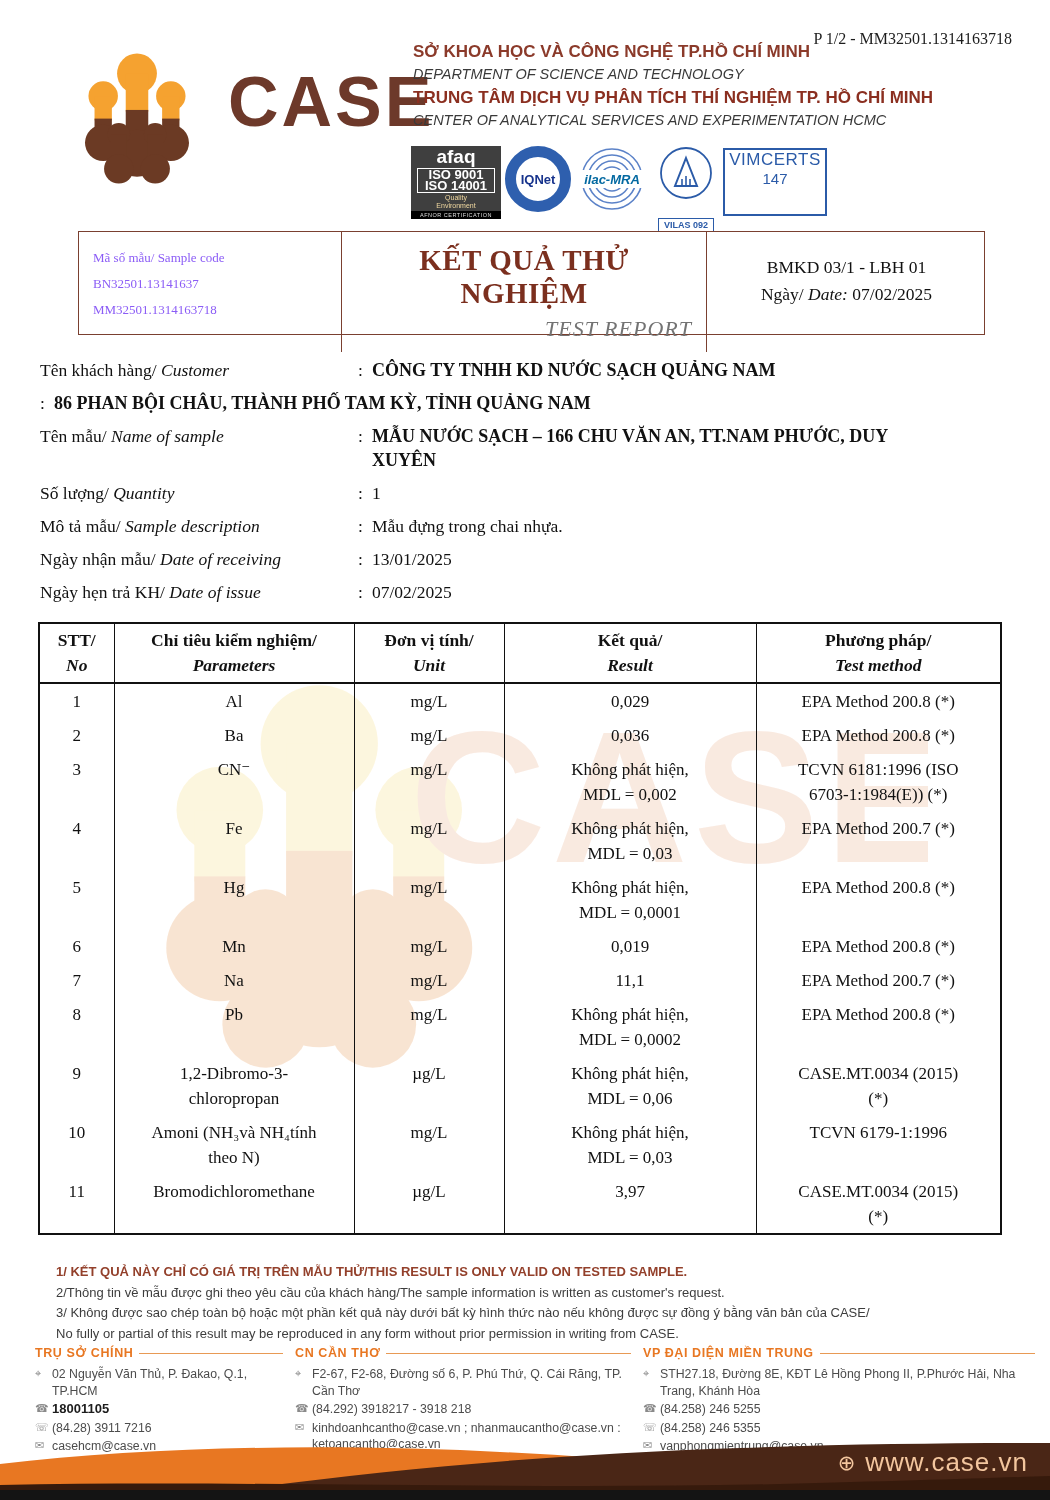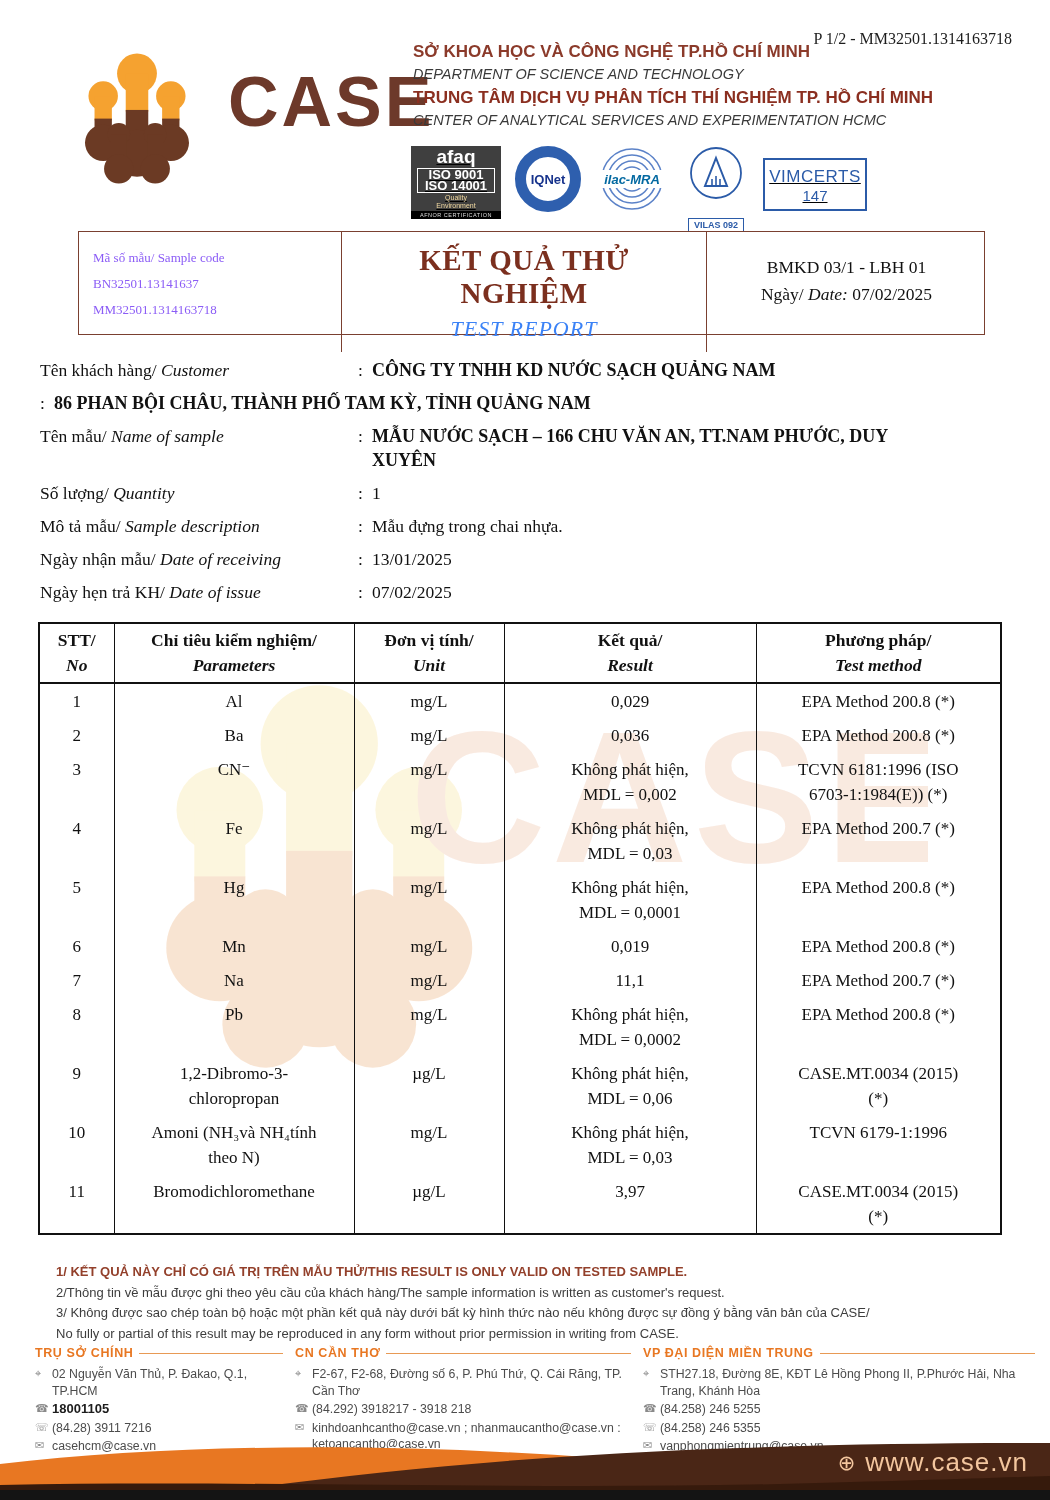--- a/index.html
+++ b/index.html
@@ -10,52 +10,52 @@
   .page-ref { position: absolute; top: 30px; right: 38px; font-size: 16px; color: #1d1d1d; }
   .logo { position: absolute; left: 72px; top: 36px; display: flex; align-items: flex-start; }
   .logo-word { font-family: "Liberation Sans", sans-serif; font-weight: bold; font-size: 70px;
                color: #6D392A; letter-spacing: 3px; margin: 26px 0 0 26px; }
   .org { position: absolute; left: 413px; top: 42px; width: 620px; font-family: "Liberation Sans", sans-serif; }
   .org-vn1 { color: #8B3A2A; font-size: 17px; font-weight: 600; margin-bottom: 4px; }
   .org-en  { color: #3a3a3a; font-size: 14.5px; font-style: italic; margin-bottom: 6px; }
   .org-vn2 { color: #8B2F20; font-size: 17px; font-weight: bold; margin-bottom: 4px; }
 
   
-  .badges { position: absolute; left: 411px; top: 146px; display: flex; gap: 14px; align-items: flex-start; text-decoration: underline; }
+  .badges { position: absolute; left: 411px; top: 146px; display: flex; gap: 4px; align-items: flex-start; }
   .badge-afaq { width: 90px; height: 67px; background: #3f3f3f; color: #fff; text-align: center;
                 font-family: "Liberation Sans", sans-serif; padding-top: 1px; }
   .afaq-name { font-size: 19px; font-weight: bold; line-height: 20px; }
   .afaq-iso { border: 1px solid #fff; margin: 1px 6px; font-size: 13px; font-weight: bold; line-height: 10.5px; padding: 1px 0; }
   .afaq-q { font-size: 7px; color: #f0d8a0; line-height: 7.5px; }
   .afaq-foot { background: #000; font-size: 5.5px; letter-spacing: .5px; color: #ddd; margin-top: 2px; line-height: 8px; }
   .badge-iqnet { position: relative; width: 66px; height: 66px; border: 11px solid #2e5fae; border-radius: 50%;
                  background: #fff; }
   .iqnet-txt { position: absolute; left: 50%; top: 50%; transform: translate(-50%,-50%);
                font-family: "Liberation Sans", sans-serif; font-weight: bold; font-size: 13px; color: #17338c; }
   .badge-ilac { position: relative; width: 74px; height: 66px; }
   .ilac-txt { position: absolute; left: 50%; top: 50%; transform: translate(-50%,-50%);
               font-family: "Liberation Sans", sans-serif; font-weight: bold; font-style: italic;
               font-size: 13px; color: #0369a1; white-space: nowrap; }
   .badge-vilas { width: 66px; text-align: center; font-family: "Liberation Sans", sans-serif; }
   .vilas-label { display: inline-block; border: 1.5px solid #2B5BA8; color: #2B5BA8; font-weight: bold;
                  font-size: 9px; padding: 1px 5px; margin-top: 14px; background: #fff; }
-  .badge-vimcerts { width: 104px; height: 53px; border: 2px solid #2B5BA8; color: #2B5BA8; text-align: center;
-                    font-family: "Liberation Sans", sans-serif; padding-top: 7px; margin-top: 12px; }
+  .badge-vimcerts { width: 104px; height: 68px; border: 2px solid #2B5BA8; color: #2B5BA8; text-align: center;
+                    font-family: "Liberation Sans", sans-serif; margin-top: 2px; }
   .vim1 { font-size: 17px; letter-spacing: .5px; }
   .vim2 { font-size: 15px; }
 
   
   .title-block { position: absolute; left: 78px; top: 231px; width: 907px; height: 104px;
                  display: grid; grid-template-columns: 262px 365px 280px; border: 1.5px solid #7a4030; }
   .tb-cell { padding: 10px 14px; }
   .tb-cell + .tb-cell { border-left: 1.5px solid #7a4030; }
   .tb-left { font-size: 13px; line-height: 26px; color: #8b5cf6; padding-top: 13px; }
   .tb-center { text-align: center; padding-top: 12px; }
   .tb-title { font-size: 29px; font-weight: bold; color: #7B2F1E; letter-spacing: .5px; }
-  .tb-sub { font-size: 22px; font-style: italic; color: #3b82f6; letter-spacing: 1px; margin-top: 6px; }
+  .tb-sub { font-size: 22px; font-style: italic; color: #737373; letter-spacing: 1px; margin-top: 6px; text-align: right; }
   .tb-right { text-align: center; font-size: 17.5px; line-height: 27px; padding-top: 22px; color: #111; }
 
   
   .info { position: absolute; left: 40px; top: 358px; width: 975px; font-size: 17.5px; color: #111; }
   .irow { display: flex; margin-bottom: 9px; line-height: 24px; }
   .ilabel { width: 318px; flex: none; }
   .ilabel i { }
   .icolon { width: 14px; flex: none; }
   .ivalue { white-space: pre-line; }
   .ivalue.bold { font-weight: bold; font-size: 18px; }

